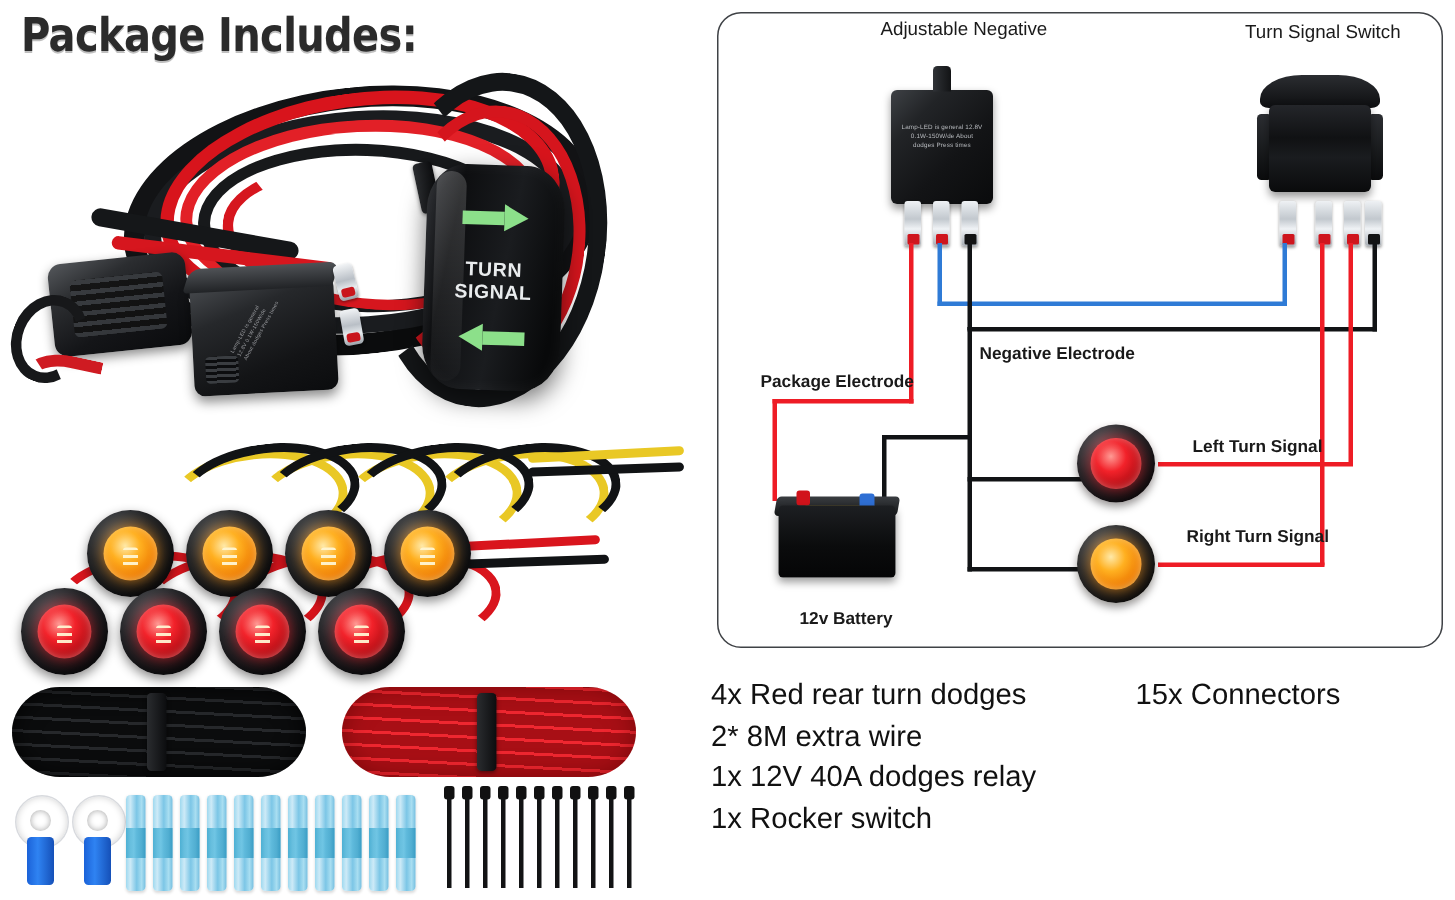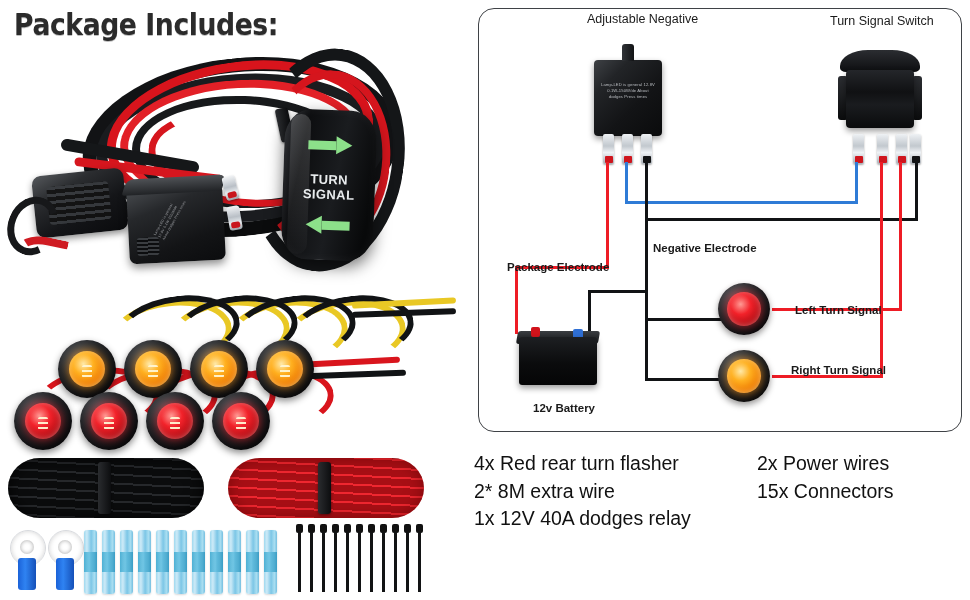--- a/index.html
+++ b/index.html
@@ -98,21 +98,21 @@
     background:linear-gradient(90deg,#3fa9cf,#67c2e2 40%,#2f97c0);opacity:.85;}
 
   .zip{position:absolute;width:7px;height:68px;}
   .zip .head{position:absolute;left:0;top:0;width:7px;height:9px;background:#111;border-radius:2px;}
   .zip .tail{position:absolute;left:2.2px;top:8px;width:2.6px;height:60px;background:#121314;}
 
   
   .panel{position:absolute;left:478px;top:8px;width:482px;height:422px;
     border:1.6px solid #3f4246;border-radius:16px;background:#fff;}
   .dlabel{position:absolute;font-size:11.5px;color:#1a1a1a;font-weight:normal;white-space:nowrap;}
-  .dlabel.b{font-weight:bold;margin-top:12px;}
+  .dlabel.b{font-weight:bold;}
   .wire{position:absolute;}
   .w-red{background:#ee1c25;}
   .w-blk{background:#111315;}
   .w-blu{background:#2f7bd6;}
 
   
   .flasher{position:absolute;left:594px;top:60px;width:68px;height:76px;
     background:linear-gradient(135deg,#3e4145 0%,#222427 25%,#131416 60%,#0a0b0c 100%);
     border-radius:4px;box-shadow:0 3px 6px rgba(0,0,0,.4);}
   .flasher .knob{position:absolute;left:50%;transform:translateX(-50%);top:-16px;width:12px;height:17px;
@@ -415,21 +415,21 @@
 
     <div class="wire w-red" style="left:880px;top:162px;width:3px;height:215px;"></div>
     <div class="wire w-red" style="left:772px;top:375px;width:111px;height:3px;"></div>
 
     <div class="wire w-red" style="left:899px;top:162px;width:3px;height:148px;"></div>
     <div class="wire w-red" style="left:772px;top:308px;width:130px;height:3px;"></div>
   </div>
 
   <div class="dlabel b" style="left:507px;top:249px;">Package Electrode</div>
   <div class="dlabel b" style="left:653px;top:230px;">Negative Electrode</div>
-  <div class="dlabel b" style="left:533px;top:390px;">12v Battery</div>
+  <div class="dlabel b" style="left:533px;top:407px;">12v Battery</div>
   <div class="dlabel b" style="left:795px;top:292px;">Left Turn Signal</div>
   <div class="dlabel b" style="left:791px;top:352px;">Right Turn Signal</div>
 
   <div class="battery">
     <div class="lid"></div>
     <div class="strip"></div>
     <div class="post-p"></div>
     <div class="post-n"></div>
     <div class="case"></div>
   </div>
@@ -440,23 +440,23 @@
       </div>
   </div>
   <div class="dlamp" style="left:718px;top:350px;">
     <div class="lens lens-amber">
         <div class="chips"></div>
       </div>
   </div>
 
   <div class="bullets">
     <div class="bcol left">
-      <div>4x Red rear turn flasher</div>
+      <div>4x Red rear turn dodges</div>
       <div>2* 8M extra wire</div>
       <div>1x 12V 40A dodges relay</div>
+      <div>1x Rocker switch</div>
     </div>
     <div class="bcol right">
-      <div>2x  Power wires</div>
       <div>15x Connectors</div>
     </div>
   </div>
 
 </div>
 
 </body></html>

